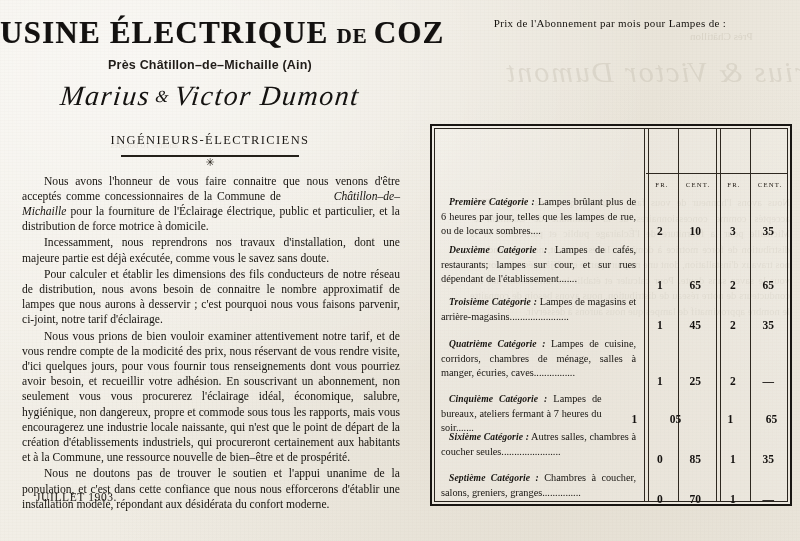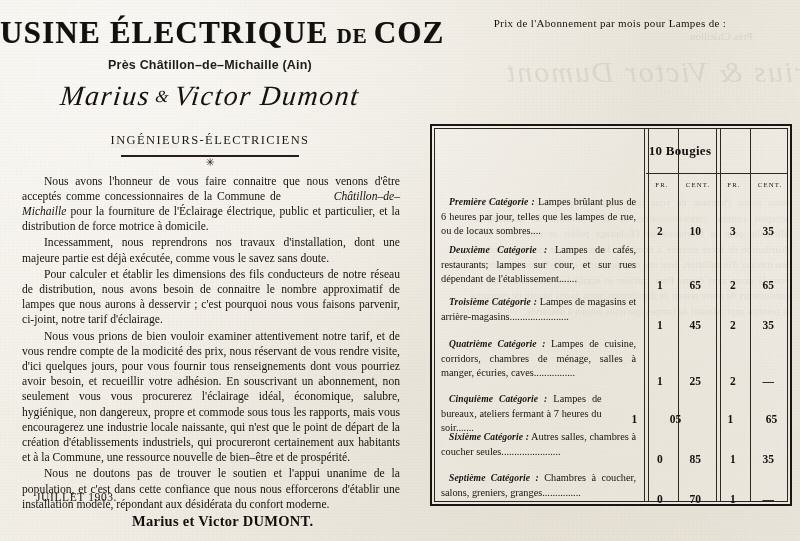--- a/index.html
+++ b/index.html
@@ -384,39 +384,37 @@
     <div id="letter-body">
       <p>Nous avons l'honneur de vous faire connaitre que nous venons d'être acceptés comme concessionnaires de la Commune de <i>Châtillon–de–Michaille</i> pour la fourniture de l'Éclairage électrique, public et particulier, et la distribution de force motrice à domicile.</p>
       <p>Incessamment, nous reprendrons nos travaux d'installation, dont une majeure partie est déjà exécutée, comme vous le savez sans doute.</p>
       <p>Pour calculer et établir les dimensions des fils conducteurs de notre réseau de distribution, nous avons besoin de connaitre le nombre approximatif de lampes que nous aurons à desservir ; c'est pourquoi nous vous faisons parvenir, ci-joint, notre tarif d'éclairage.</p>
       <p>Nous vous prions de bien vouloir examiner attentivement notre tarif, et de vous rendre compte de la modicité des prix, nous réservant de vous rendre visite, d'ici quelques jours, pour vous fournir tous renseignements dont vous pourriez avoir besoin, et recueillir votre adhésion. En souscrivant un abonnement, non seulement vous vous procurerez l'éclairage idéal, économique, salubre, hygiénique, non dangereux, propre et commode sous tous les rapports, mais vous encouragerez une industrie locale naissante, qui n'est que le point de départ de la création d'établissements industriels, qui procureront certainement aux habitants et à la Commune, une ressource nouvelle de bien–être et de prospérité.</p>
       <p>Nous ne doutons pas de trouver le soutien et l'appui unanime de la population, et c'est dans cette confiance que nous nous efforcerons d'établir une installation modèle, répondant aux désidérata du confort moderne.</p>
     </div>
 
     <div id="sign-row">
       <div id="letter-date">JUILLET 1903.</div>
-      <div id="signature-name">Marius et Victor DUMONT.</div>
     </div>
   </div>
 
   <div id="right-col">
 
 
     <div id="tarif-subtitle">Prix de l'Abonnement par mois pour Lampes de :</div>
 
     <div id="tarif-table-wrap">
       <div id="tarif-table-inner">
 
         <div class="vrule double" style="left:209px;"></div>
         <div class="vrule b10-split" style="left:243px;"></div>
         <div class="vrule double" style="left:281px;"></div>
         <div class="vrule b16-split" style="left:315px;"></div>
 
         <div id="col-headers">
-          <div class="bougie-head" id="head-10">10 Bougies</div>
         </div>
         <div id="hrule-under-heads"></div>
 
         <div id="unit-headers">
           <div class="unit-head" id="unit-fr-10">FR.</div>
           <div class="unit-head" id="unit-cent-10">CENT.</div>
           <div class="unit-head" id="unit-fr-16">FR.</div>
           <div class="unit-head" id="unit-cent-16">CENT.</div>
         </div>
 

